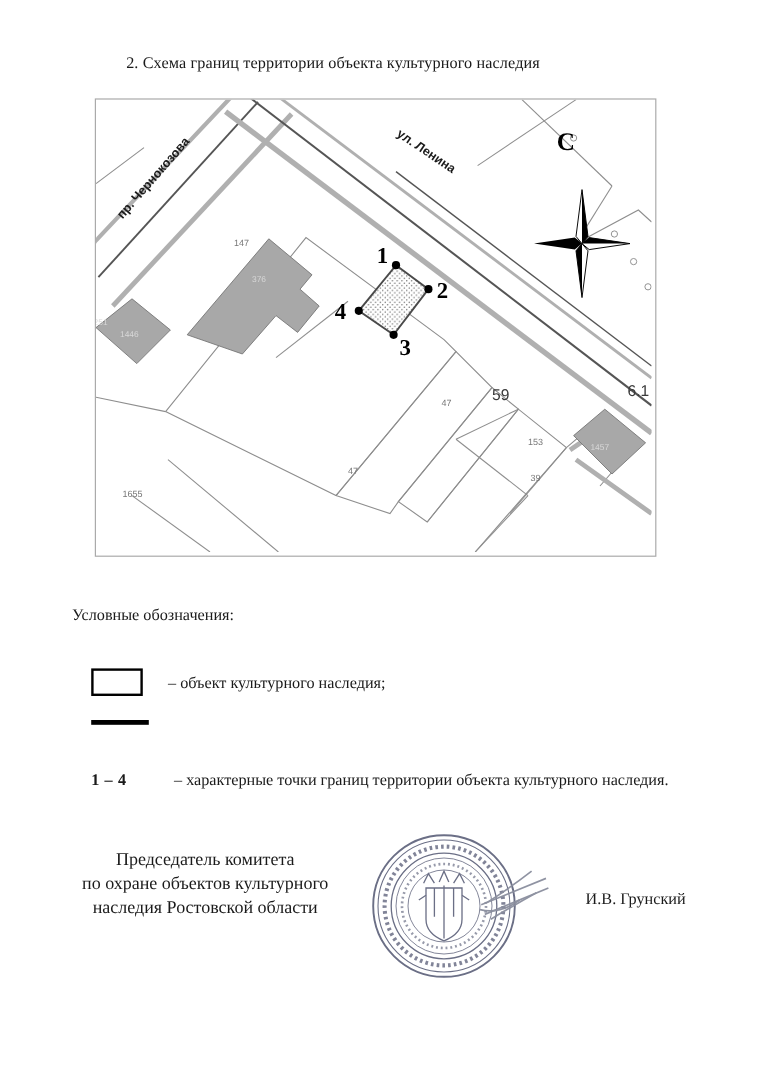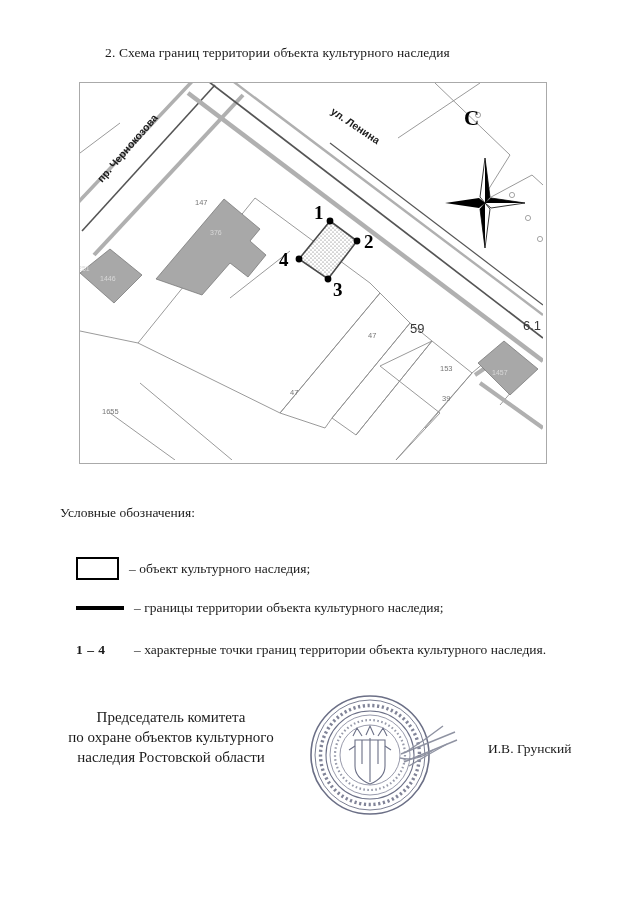--- a/index.html
+++ b/index.html
@@ -112,21 +112,21 @@
     background: #000000;
     margin-left: 6px;
   }
   .swatch-points {
     width: 48px;
     font-size: 13.5px;
     font-weight: bold;
     margin-left: 6px;
     letter-spacing: 0.5px;
   }
-  .legend-text { margin-left: 10px; white-space: nowrap; text-align: right; }
+  .legend-text { margin-left: 21px; white-space: nowrap; text-align: right; }
 
   
   #signature-block {
     position: absolute;
     left: 58px;
     top: 708px;
     width: 226px;
     text-align: center;
     font-size: 15px;
     line-height: 1.33;
@@ -272,21 +272,20 @@
 <div id="legend">
   <div id="legend-heading">Условные обозначения:</div>
 
   <div class="legend-row" id="legend-row-object">
     <span class="swatch-box"></span>
     <span class="legend-text">– объект культурного наследия;</span>
   </div>
 
   <div class="legend-row" id="legend-row-border">
     <span class="swatch-line"></span>
-    <span class="legend-text">– границы территории объекта культурного наследия;</span>
   </div>
 
   <div class="legend-row" id="legend-row-points">
     <span class="swatch-points">1 – 4</span>
     <span class="legend-text">– характерные точки границ территории объекта культурного наследия.</span>
   </div>
 </div>
 
 <div id="signature-block">
   <div>Председатель комитета</div>

